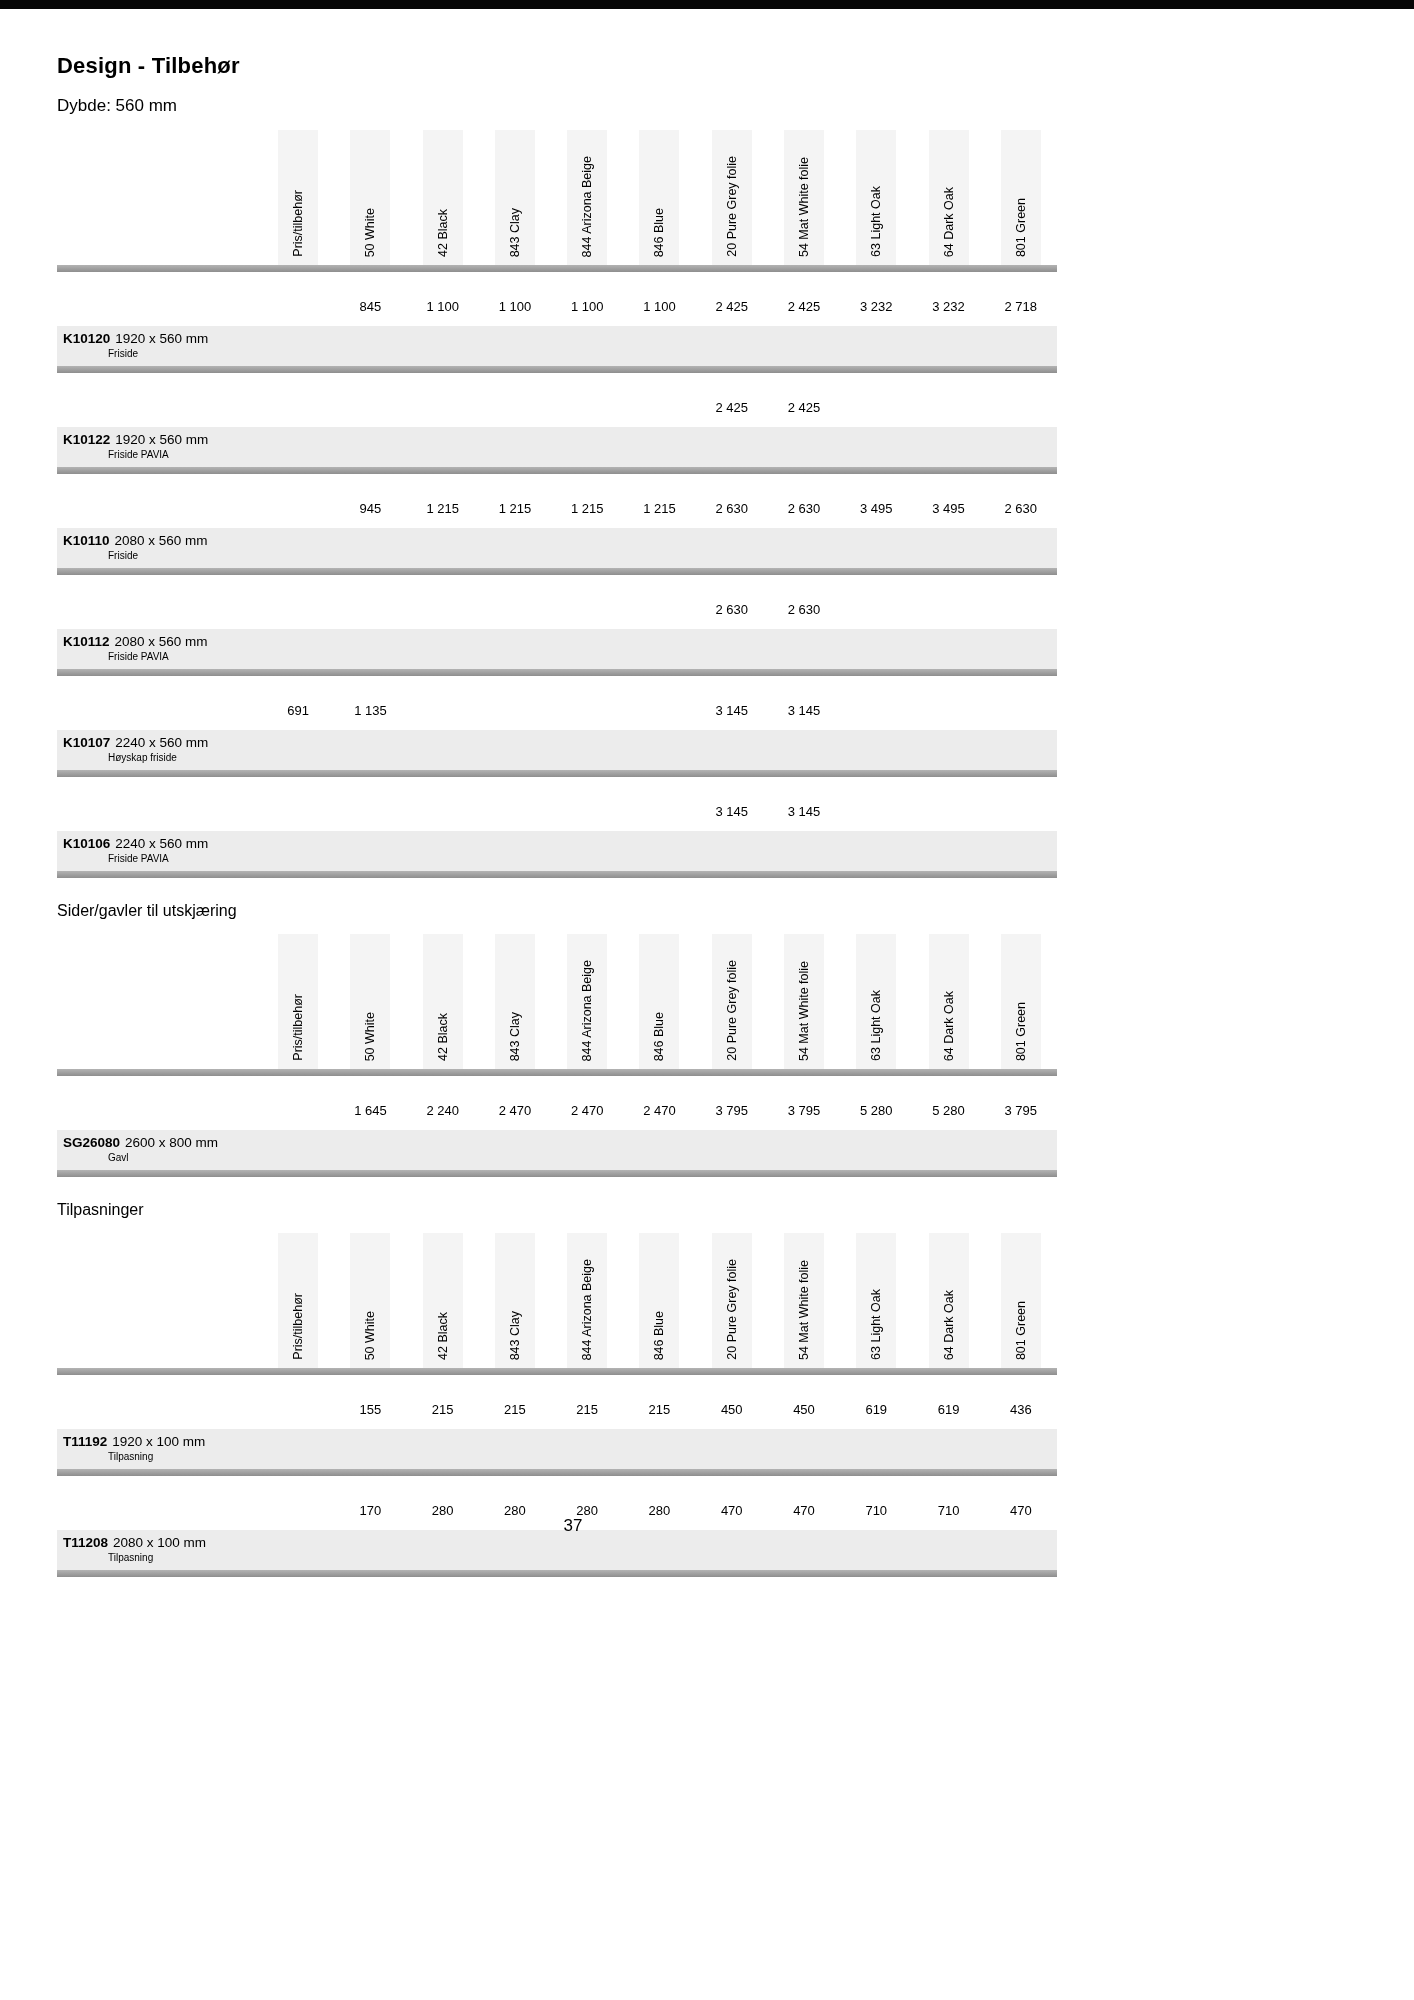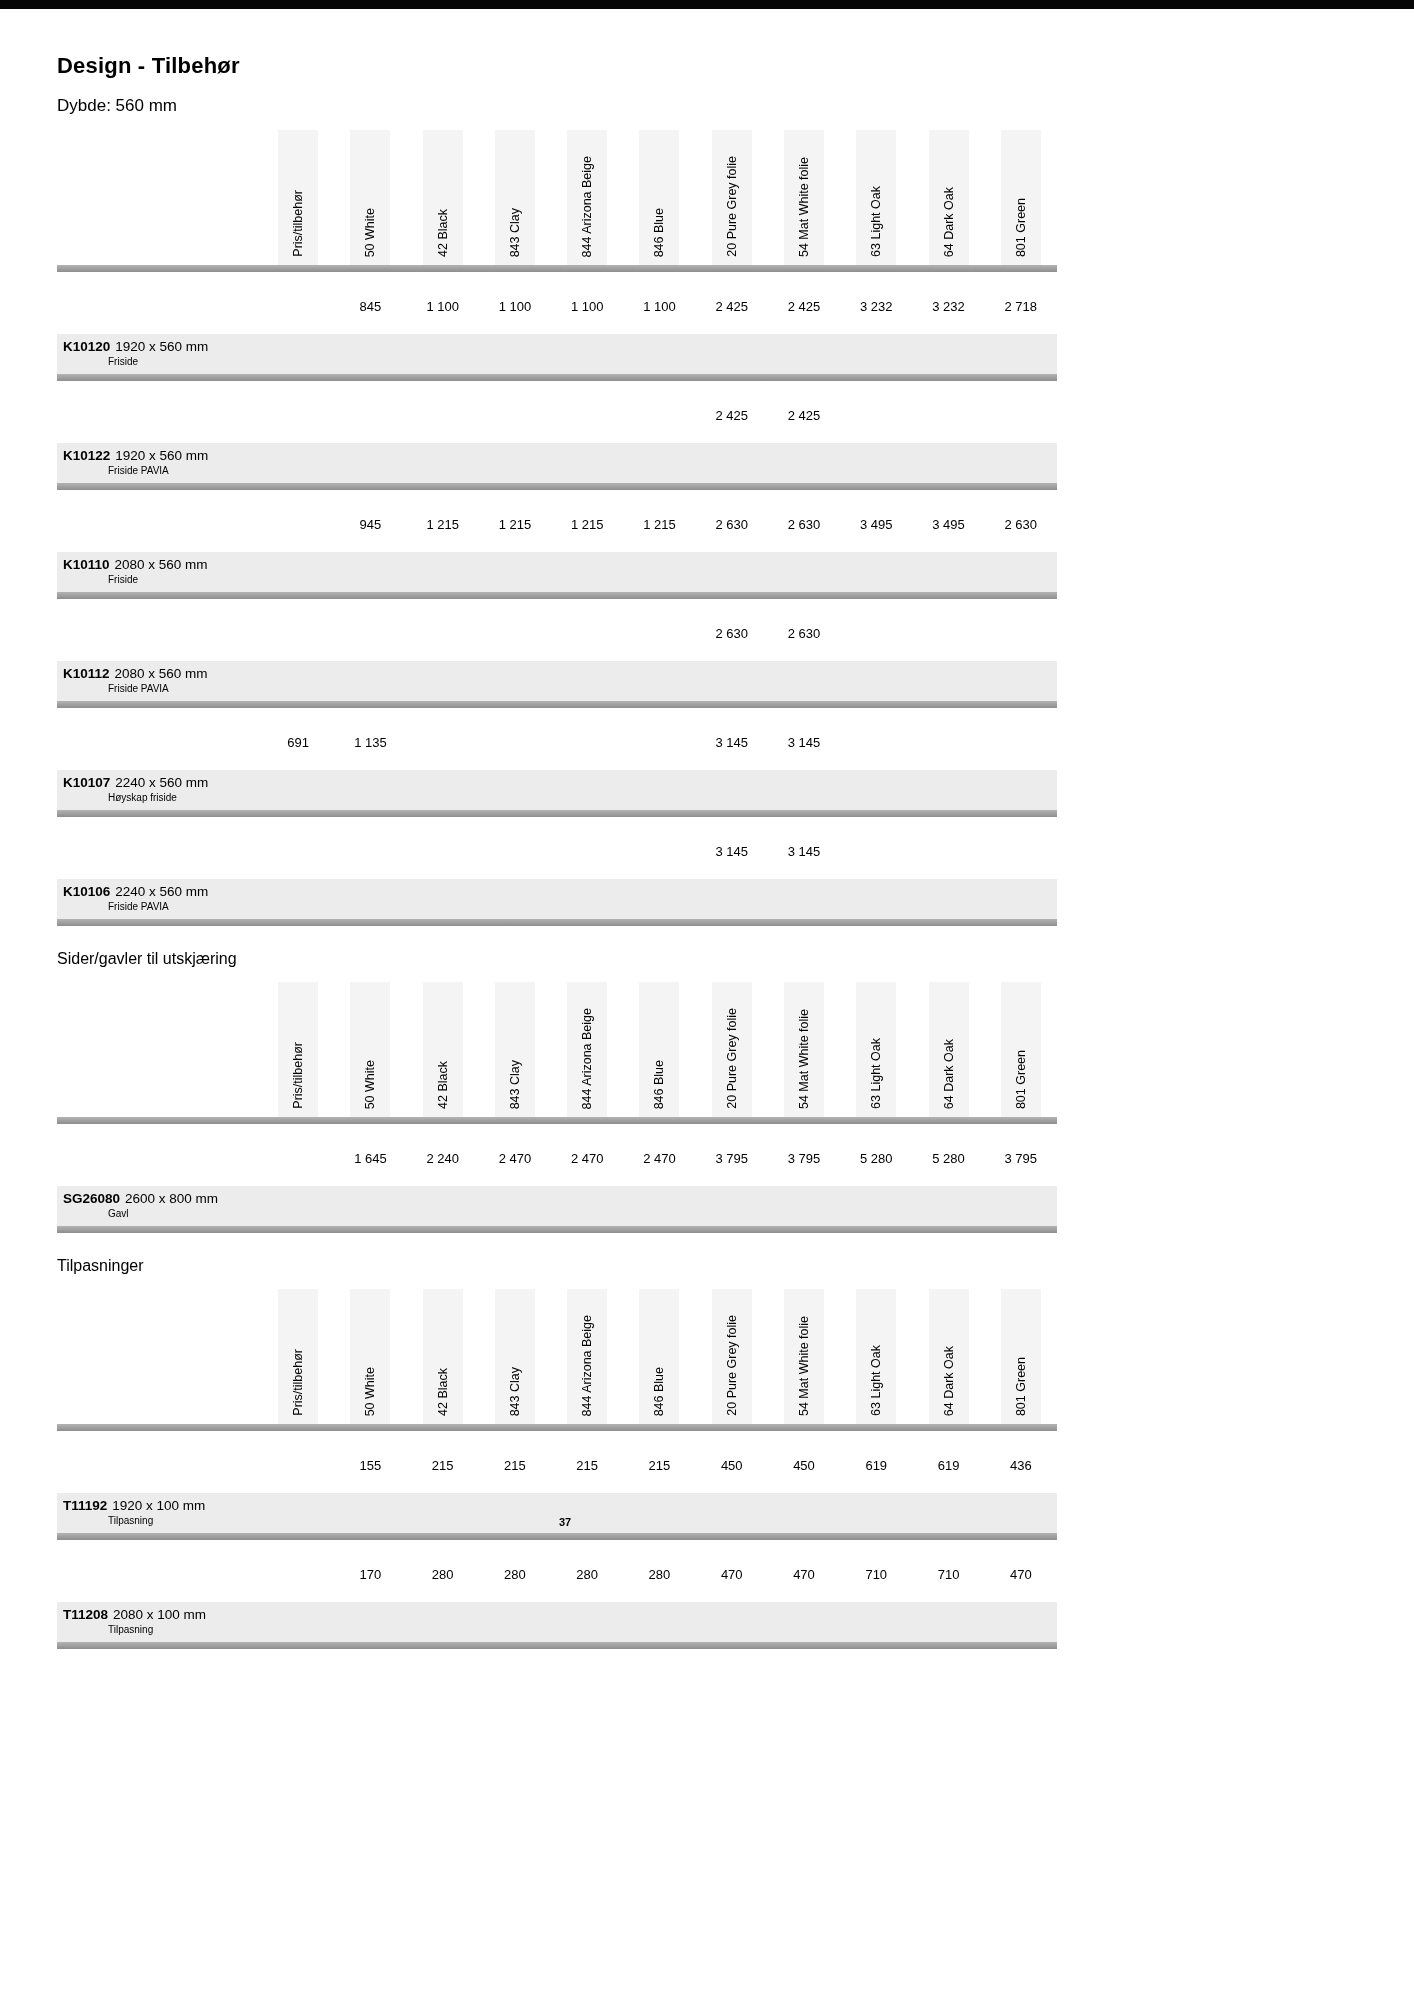--- a/index.html
+++ b/index.html
@@ -65,43 +65,42 @@
     padding-top: 8px;
   }
   .sep {
     height: 7px;
     background: linear-gradient(180deg, #b3b3b3 0%, #8e8e8e 100%);
   }
   .price-row {
     display: flex;
     height: 42px;
     align-items: flex-end;
-    padding-bottom: 20px;
+    padding-bottom: 12px;
   }
   .pcell {
     flex: 1 1 0;
     text-align: center;
     font-size: 13px;
   }
   .prod-row {
     background: #ececec;
     padding: 5px 0 6px 6px;
   }
   .prod-line1 { font-size: 13.5px; line-height: 16px; }
   .prod-code { font-weight: bold; }
   .prod-dims { margin-left: 5px; }
   .prod-desc { font-size: 10px; line-height: 12px; margin-top: 1px; padding-left: 45px; }
   .pagenum {
     position: absolute;
     top: 1516px;
-    left: 65px;
+    left: 73px;
     width: 1000px;
     text-align: center;
-    font-size: 11px;
-    font-weight: bold;
+    font-size: 17px;
   }
 </style>
 </head>
 <body>
 
 <div class="topbar"></div>
 
 <div class="content">
   <h1 class="title">Design - Tilbehør</h1>
   <div class="subtitle">Dybde: 560 mm</div>

